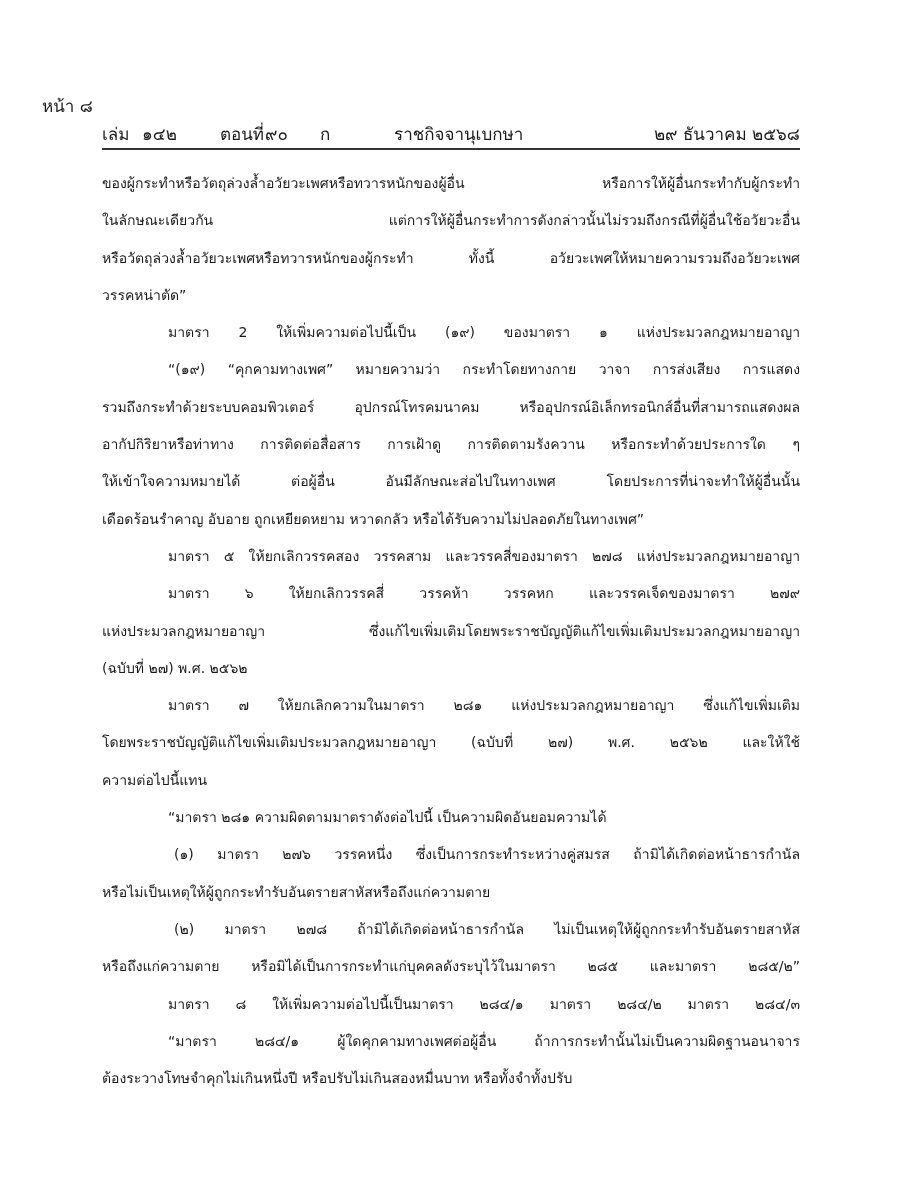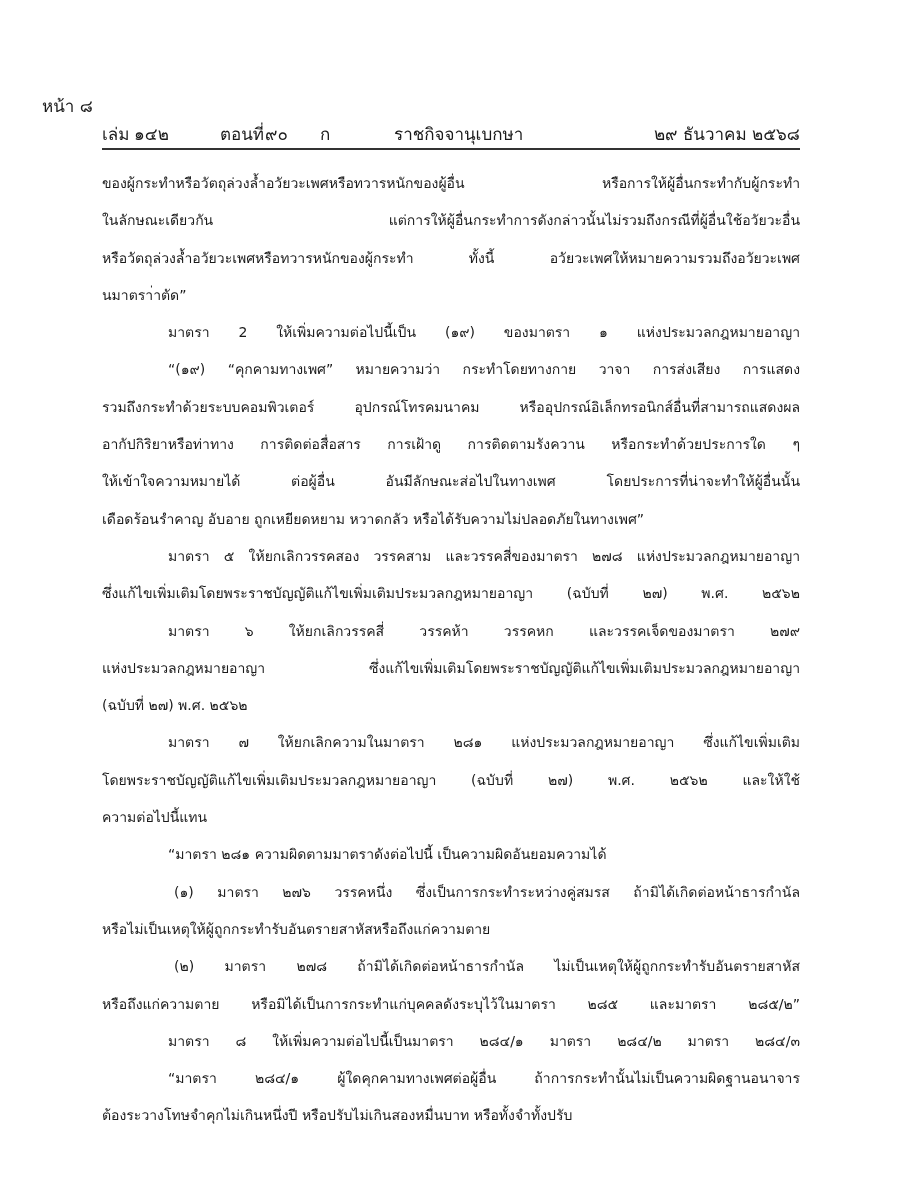--- a/index.html
+++ b/index.html
@@ -4,21 +4,21 @@
 <style>
   html, body { margin: 0; padding: 0; background: #ffffff; }
   body { width: 900px; height: 1200px; position: relative; overflow: hidden;
          font-family: "DejaVu Sans", "Liberation Sans", sans-serif; color: #1a1a1a; }
   .page-number { position: absolute; top: 92px; left: 0; width: 756px; 
                  font-size: 17px; margin-left: 42px; }
   .header-line { position: absolute; top: 120px; left: 102px; width: 698px; height: 24px;
                  font-size: 17px; }
   .header-line span { position: absolute; top: 0; white-space: nowrap; }
   .h-vol-label { left: 0; }
-  .h-vol-num { left: 32px; }
+  .h-vol-num { left: 40px; }
   .h-issue-label { left: 98px; margin-left: 20px; }
   .h-issue-num { left: 163px; }
   .h-issue-suffix { left: 218px; }
   .h-gazette { left: 292px; }
   .h-date { right: 0; }
   .rule { position: absolute; top: 148px; left: 102px; width: 698px; height: 2px; background: #333; }
   .body { position: absolute; top: 168px; left: 102px; width: 698px; font-size: 14px; }
   .line { height: 37.3px; line-height: 30px; white-space: nowrap; overflow: hidden;
           text-align: justify; text-align-last: justify; }
   .line.last { text-align-last: left; }
@@ -39,29 +39,28 @@
   <span class="h-gazette">ราชกิจจานุเบกษา</span>
   <span class="h-date">๒๙ ธันวาคม ๒๕๖๘</span>
 </div>
 
 <div class="rule"></div>
 
 <div class="body" id="doc-body">
     <div class="line">ของผู้กระทำหรือวัตถุล่วงล้ำอวัยวะเพศหรือทวารหนักของผู้อื่น หรือการให้ผู้อื่นกระทำกับผู้กระทำ</div>
     <div class="line">ในลักษณะเดียวกัน แต่การให้ผู้อื่นกระทำการดังกล่าวนั้นไม่รวมถึงกรณีที่ผู้อื่นใช้อวัยวะอื่น</div>
     <div class="line">หรือวัตถุล่วงล้ำอวัยวะเพศหรือทวารหนักของผู้กระทำ ทั้งนี้ อวัยวะเพศให้หมายความรวมถึงอวัยวะเพศ</div>
-    <div class="line last">นมาตรา่าตัด”</div>
+    <div class="line last">วรรคหน่าตัด”</div>
     <div class="line ind1">มาตรา 2 ให้เพิ่มความต่อไปนี้เป็น (๑๙) ของมาตรา ๑ แห่งประมวลกฎหมายอาญา</div>
     <div class="line ind1">“(๑๙) “คุกคามทางเพศ” หมายความว่า กระทำโดยทางกาย วาจา การส่งเสียง การแสดง</div>
     <div class="line">รวมถึงกระทำด้วยระบบคอมพิวเตอร์ อุปกรณ์โทรคมนาคม หรืออุปกรณ์อิเล็กทรอนิกส์อื่นที่สามารถแสดงผล</div>
     <div class="line">อากัปกิริยาหรือท่าทาง การติดต่อสื่อสาร การเฝ้าดู การติดตามรังควาน หรือกระทำด้วยประการใด ๆ</div>
     <div class="line">ให้เข้าใจความหมายได้ ต่อผู้อื่น อันมีลักษณะส่อไปในทางเพศ โดยประการที่น่าจะทำให้ผู้อื่นนั้น</div>
     <div class="line last">เดือดร้อนรำคาญ อับอาย ถูกเหยียดหยาม หวาดกลัว หรือได้รับความไม่ปลอดภัยในทางเพศ”</div>
     <div class="line ind1">มาตรา ๕ ให้ยกเลิกวรรคสอง วรรคสาม และวรรคสี่ของมาตรา ๒๗๘ แห่งประมวลกฎหมายอาญา</div>
-    <div class="line">ซึ่งแก้ไขเพิ่มเติมโดยพระราชบัญญัติแก้ไขเพิ่มเติมประมวลกฎหมายอาญา (ฉบับที่ ๒๗) พ.ศ. ๒๕๖๒</div>
     <div class="line ind1">มาตรา ๖ ให้ยกเลิกวรรคสี่ วรรคห้า วรรคหก และวรรคเจ็ดของมาตรา ๒๗๙</div>
     <div class="line">แห่งประมวลกฎหมายอาญา ซึ่งแก้ไขเพิ่มเติมโดยพระราชบัญญัติแก้ไขเพิ่มเติมประมวลกฎหมายอาญา</div>
     <div class="line last">(ฉบับที่ ๒๗) พ.ศ. ๒๕๖๒</div>
     <div class="line ind1">มาตรา ๗ ให้ยกเลิกความในมาตรา ๒๘๑ แห่งประมวลกฎหมายอาญา ซึ่งแก้ไขเพิ่มเติม</div>
     <div class="line">โดยพระราชบัญญัติแก้ไขเพิ่มเติมประมวลกฎหมายอาญา (ฉบับที่ ๒๗) พ.ศ. ๒๕๖๒ และให้ใช้</div>
     <div class="line last">ความต่อไปนี้แทน</div>
     <div class="line last ind1">“มาตรา ๒๘๑ ความผิดตามมาตราดังต่อไปนี้ เป็นความผิดอันยอมความได้</div>
     <div class="line ind2">(๑) มาตรา ๒๗๖ วรรคหนึ่ง ซึ่งเป็นการกระทำระหว่างคู่สมรส ถ้ามิได้เกิดต่อหน้าธารกำนัล</div>
     <div class="line last">หรือไม่เป็นเหตุให้ผู้ถูกกระทำรับอันตรายสาหัสหรือถึงแก่ความตาย</div>
     <div class="line ind2">(๒) มาตรา ๒๗๘ ถ้ามิได้เกิดต่อหน้าธารกำนัล ไม่เป็นเหตุให้ผู้ถูกกระทำรับอันตรายสาหัส</div>

